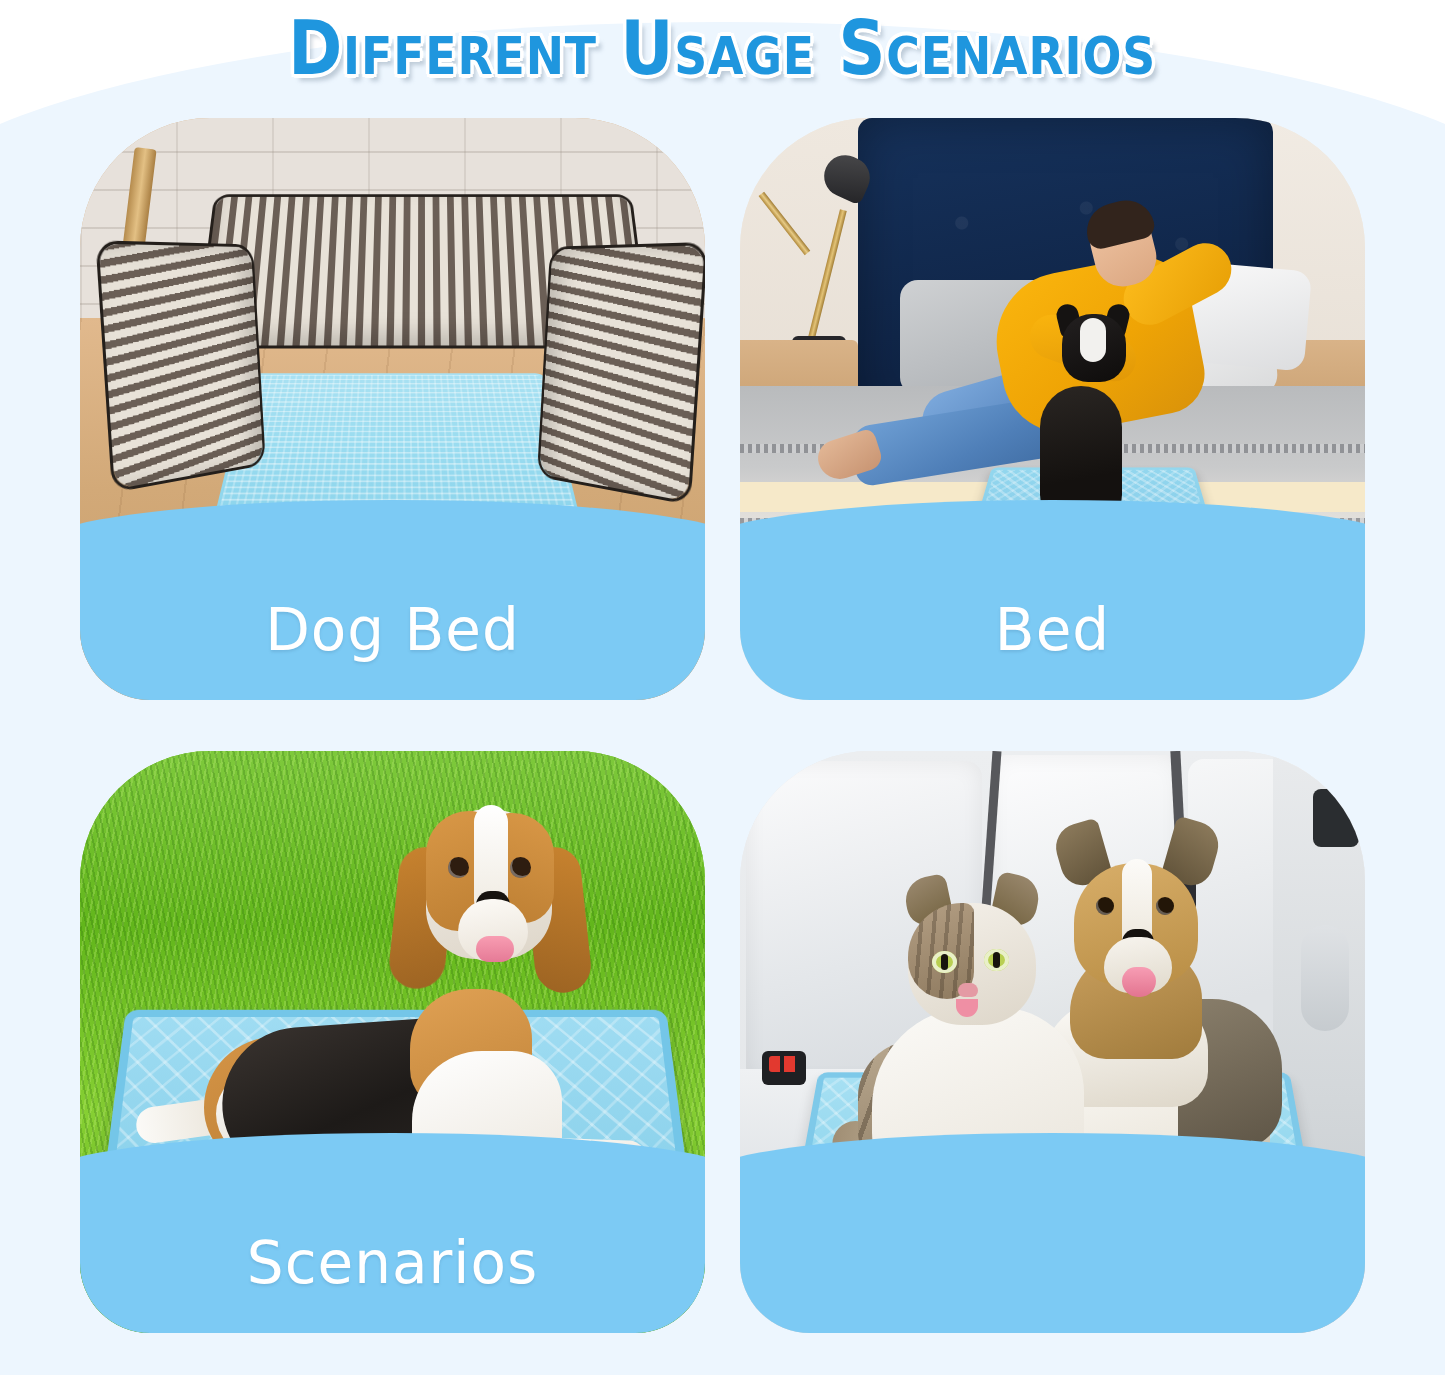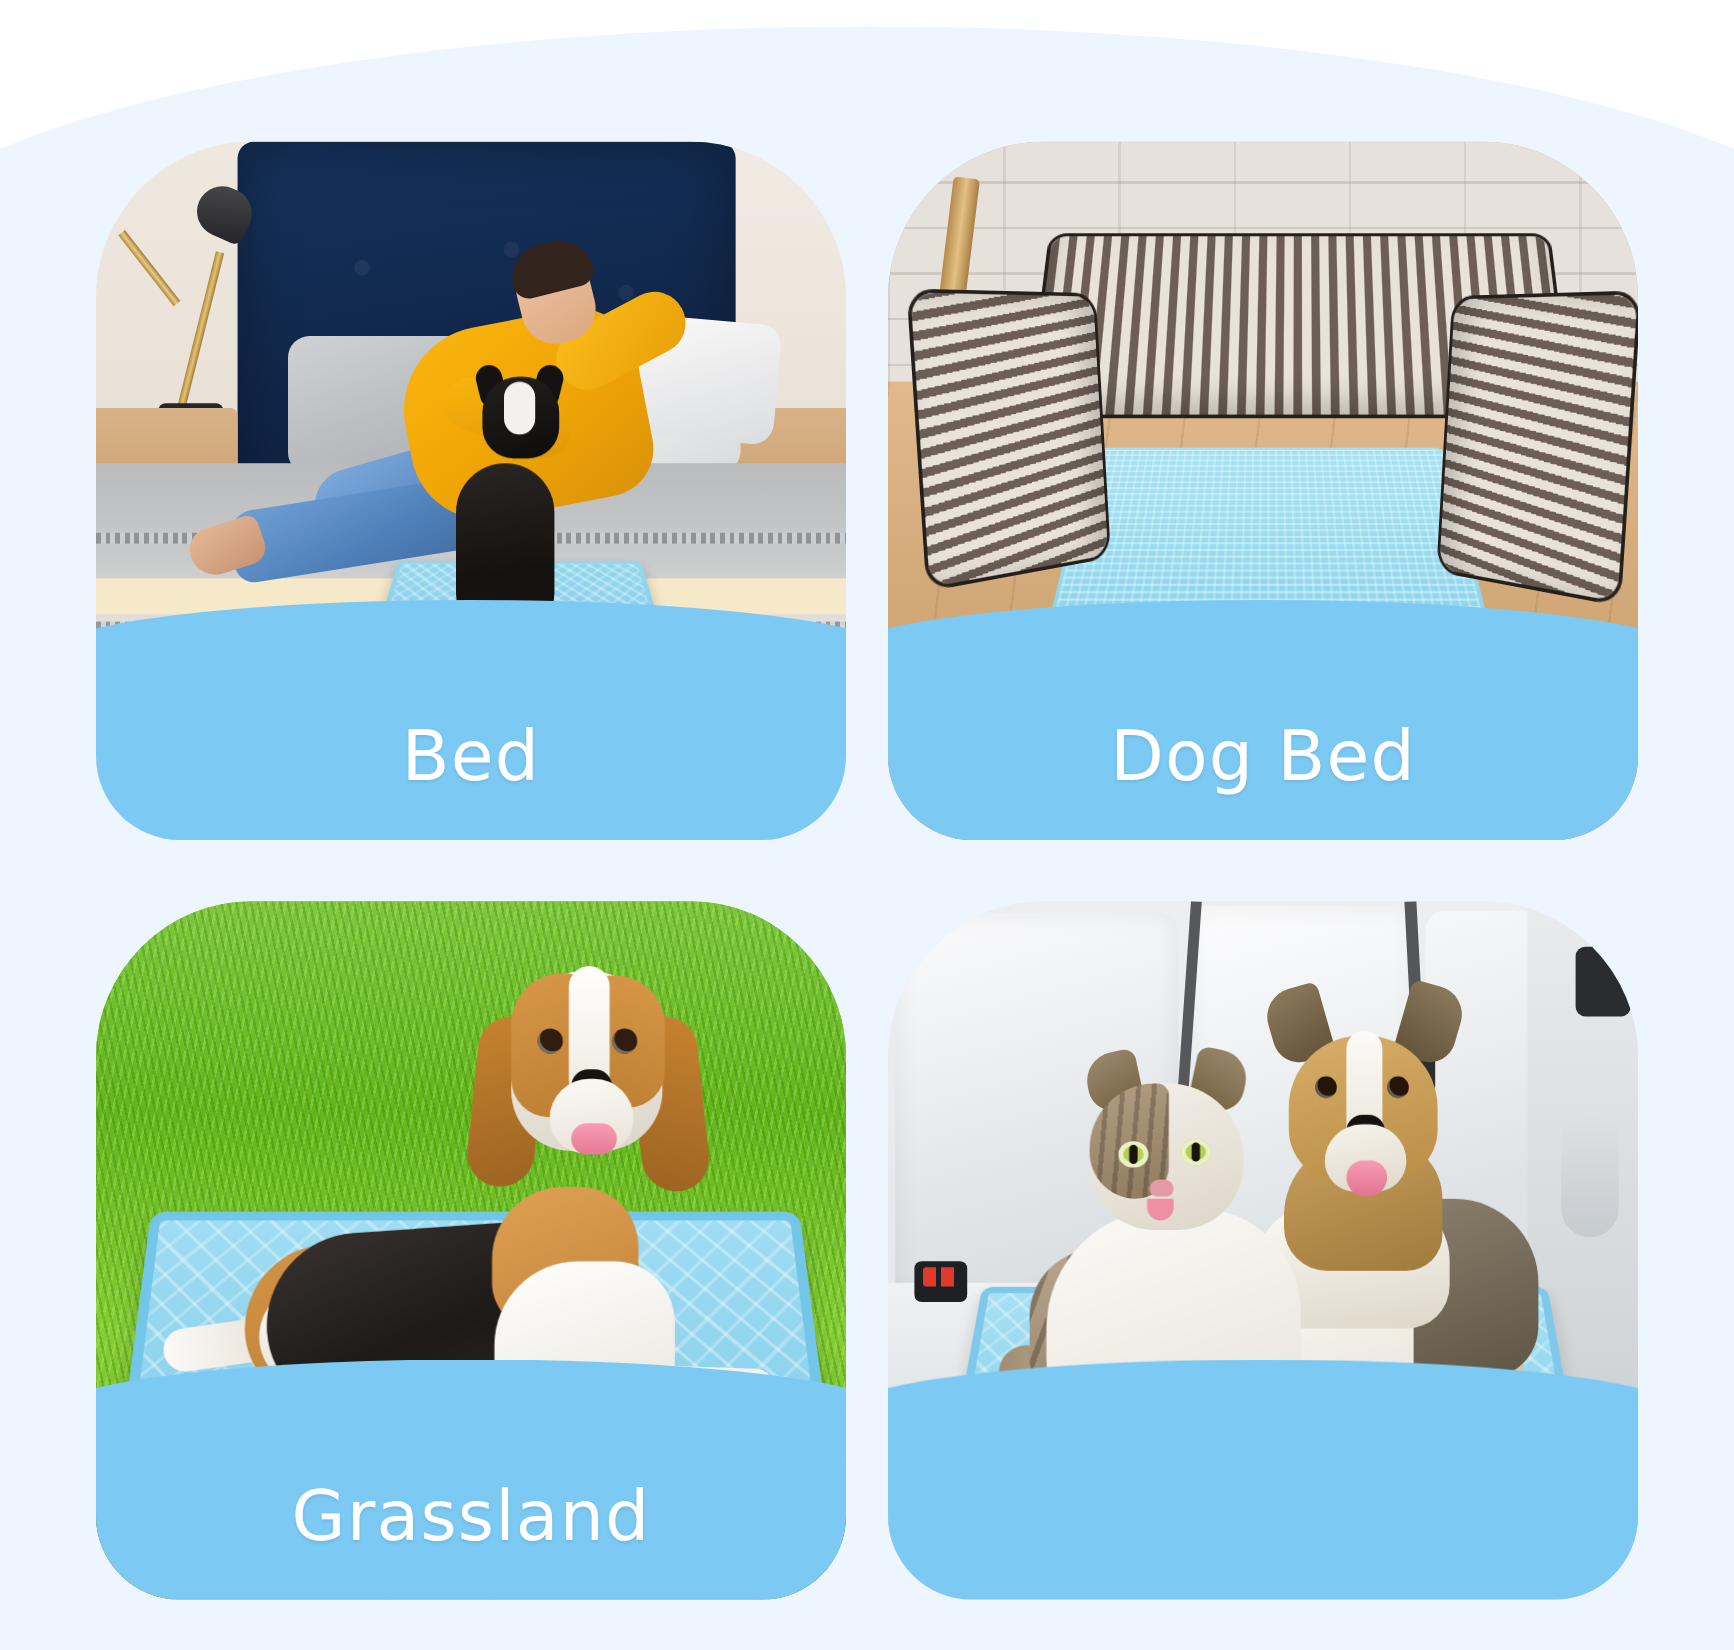--- a/index.html
+++ b/index.html
@@ -729,22 +729,40 @@
     background: linear-gradient(170deg,#fdfcfa,#e6e0d3); border-radius: 18px;
   }
 </style>
 </head>
 <body>
 
 <div id="page">
 
   <div class="bg-arc"></div>
 
+  <div class="title-wrap">
+    <div class="title">Different Usage Scenarios</div>
+  </div>
 
   <div class="grid">
+
+    <div class="card">
+      <div class="photo dogbed">
+        <div class="db-wall"></div>
+        <div class="db-floor"></div>
+        <div class="db-table-leg"></div>
+        <div class="db-bed-back"></div>
+        <div class="db-mat"></div>
+        <div class="db-bed-left"></div>
+        <div class="db-bed-right"></div>
+        <div class="db-bed-front"></div>
+      </div>
+      <div class="label-panel"></div>
+      <div class="card-label">Dog Bed</div>
+    </div>
 
     <div class="card">
       <div class="photo bedroom">
         <div class="bd-wall-left"></div>
         <div class="bd-wall-right"></div>
         <div class="bd-headboard"></div>
         <div class="bd-lamp-arm"></div>
         <div class="bd-lamp-arm2"></div>
         <div class="bd-lamp-shade"></div>
         <div class="bd-lamp-base"></div>
@@ -774,35 +792,20 @@
         <div class="bd-dog-ear-l"></div>
         <div class="bd-dog-ear-r"></div>
         <div class="bd-dog-head"></div>
         <div class="bd-dog-face"></div>
       </div>
       <div class="label-panel"></div>
       <div class="card-label">Bed</div>
     </div>
 
     <div class="card">
-      <div class="photo dogbed">
-        <div class="db-wall"></div>
-        <div class="db-floor"></div>
-        <div class="db-table-leg"></div>
-        <div class="db-bed-back"></div>
-        <div class="db-mat"></div>
-        <div class="db-bed-left"></div>
-        <div class="db-bed-right"></div>
-        <div class="db-bed-front"></div>
-      </div>
-      <div class="label-panel"></div>
-      <div class="card-label">Dog Bed</div>
-    </div>
-
-    <div class="card">
       <div class="photo grassland">
         <div class="gl-grass"></div>
         <div class="gl-mat"></div>
         <div class="gl-dog-tail"></div>
         <div class="gl-dog-haunch"></div>
         <div class="gl-dog-haunch-white"></div>
         <div class="gl-dog-body"></div>
         <div class="gl-dog-neck"></div>
         <div class="gl-dog-chest"></div>
         <div class="gl-dog-paw1"></div>
@@ -814,21 +817,21 @@
         <div class="gl-dog-head-tan"></div>
         <div class="gl-dog-head-tan2"></div>
         <div class="gl-dog-blaze"></div>
         <div class="gl-dog-eye-l"></div>
         <div class="gl-dog-eye-r"></div>
         <div class="gl-dog-nose"></div>
         <div class="gl-dog-muzzle"></div>
         <div class="gl-dog-tongue"></div>
       </div>
       <div class="label-panel"></div>
-      <div class="card-label">Grassland</div>
+      <div class="card-label">Scenarios</div>
     </div>
 
     <div class="card">
       <div class="photo carseat">
         <div class="cs-bg"></div>
         <div class="cs-backrest-l"></div>
         <div class="cs-backrest-c"></div>
         <div class="cs-backrest-r"></div>
         <div class="cs-belt1"></div>
         <div class="cs-belt1-buckle"></div>

